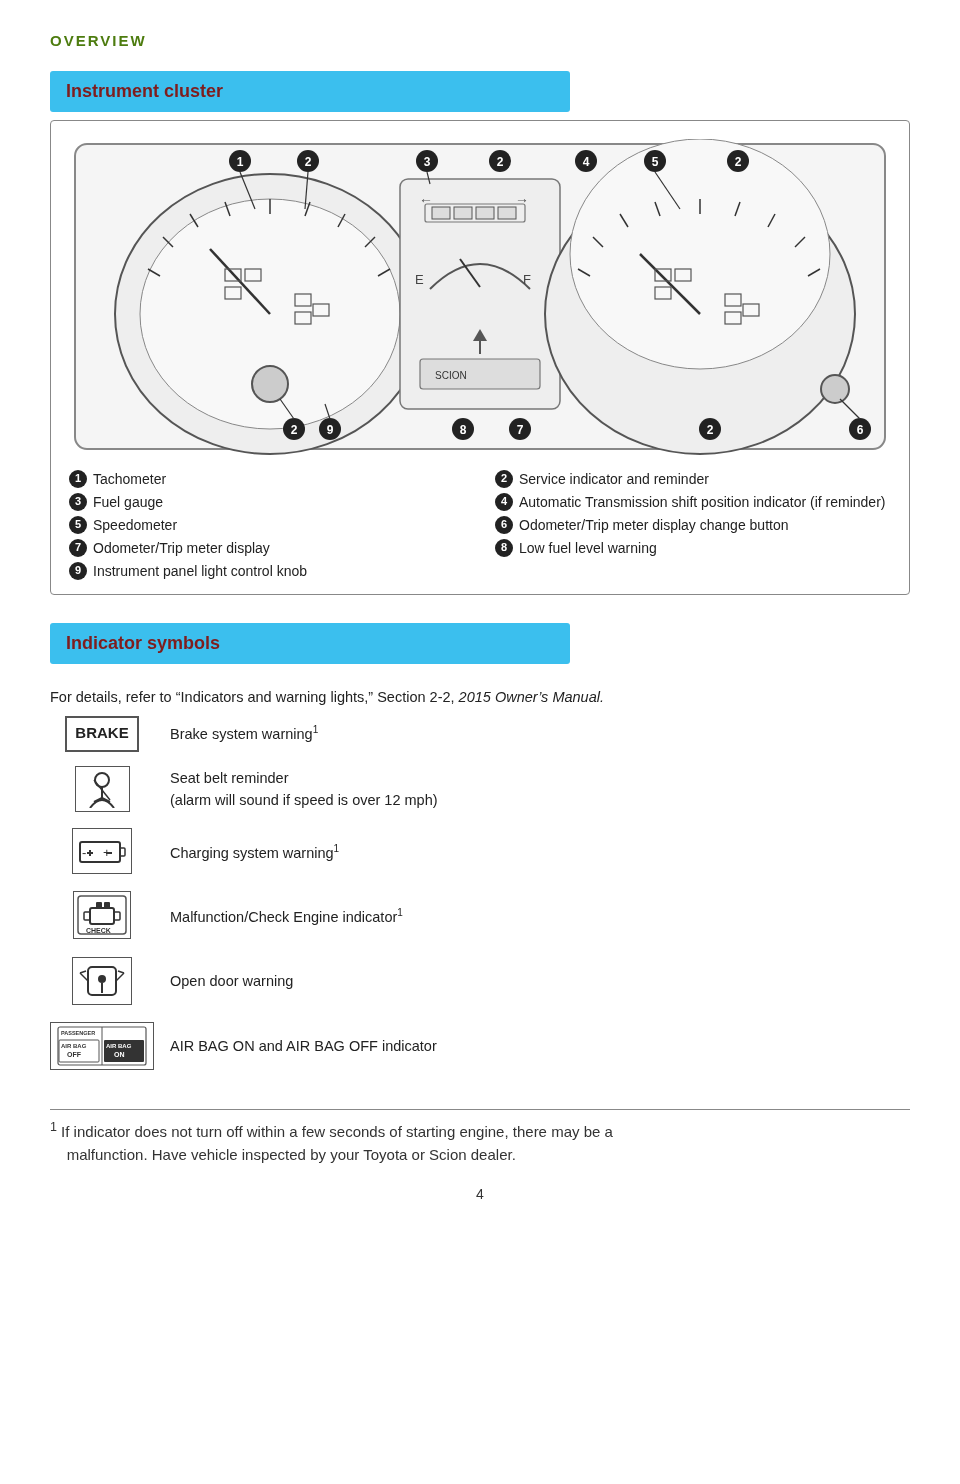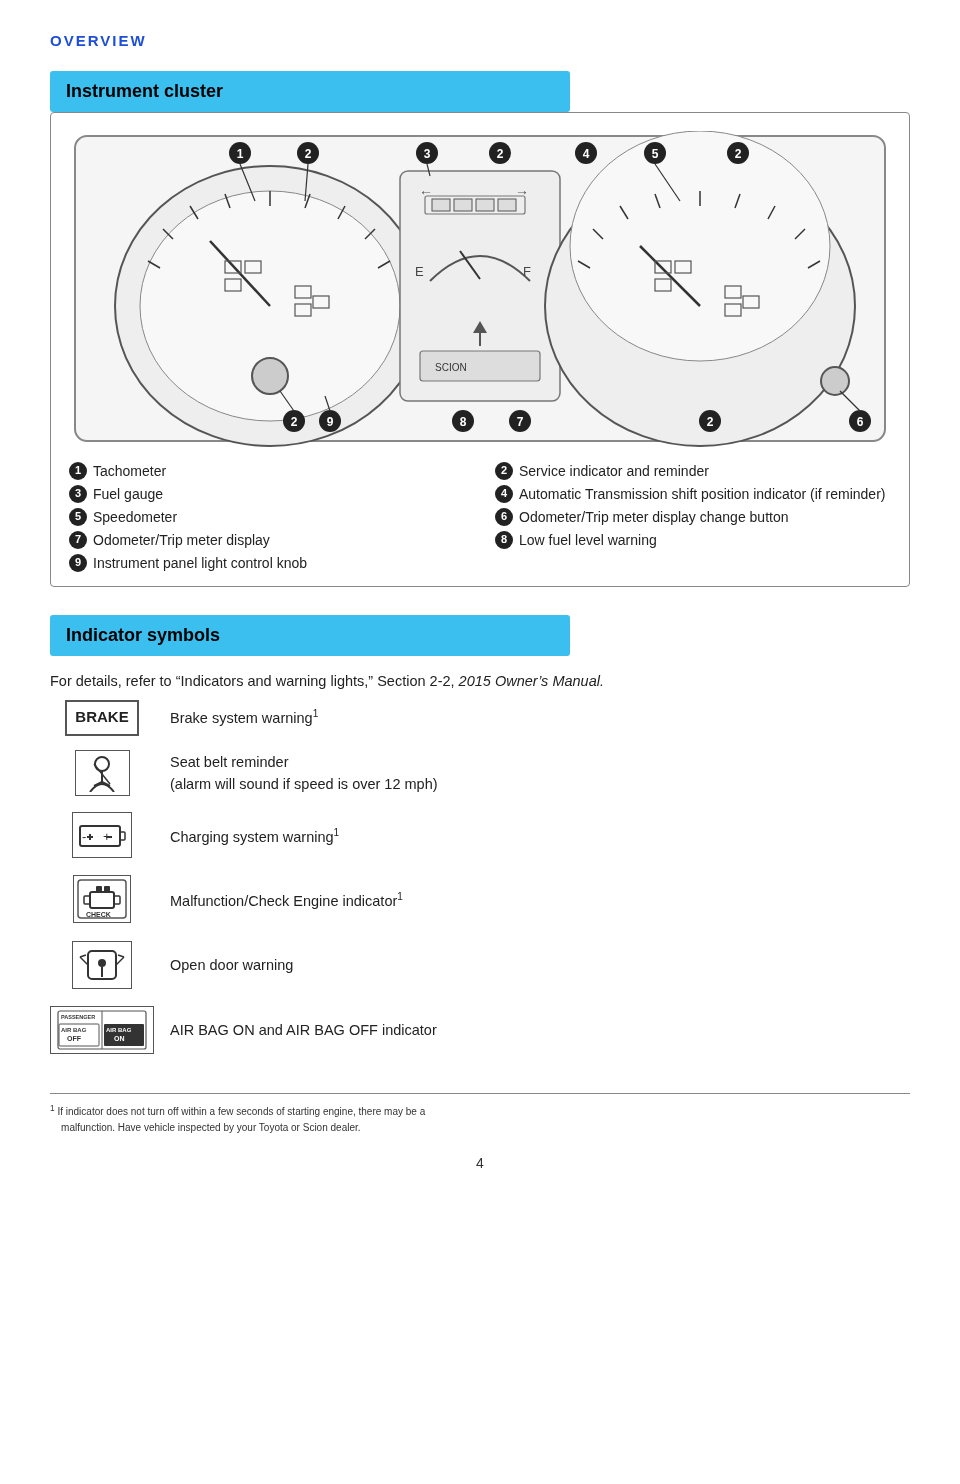--- a/index.html
+++ b/index.html
@@ -7,35 +7,35 @@
       font-family: Arial, sans-serif;
       background: #fff;
       color: #222;
       width: 960px;
       min-height: 1484px;
       padding: 30px 50px 30px 50px;
       font-size: 15px;
       line-height: 1.5;
     }
     .page-title {
-      color: #1d4ed8;
+      color: #4d7c0f;
       font-size: 15px;
       font-weight: bold;
       letter-spacing: 2px;
       margin-bottom: 18px;
       text-transform: uppercase;
     }
     .section-header {
       background: #3bbfee;
-      color: #000000;
+      color: #7f1d1d;
       font-size: 18px;
       font-weight: bold;
       padding: 7px 16px;
       border-radius: 3px;
-      margin-bottom: 0;
+      margin-bottom: 8px;
       display: inline-block;
       width: 520px;
     }
     .cluster-box {
       border: 1.5px solid #888;
       border-radius: 4px;
       padding: 18px 18px 12px 18px;
       margin-top: 0;
       margin-bottom: 24px;
       background: #fff;
@@ -116,21 +116,21 @@
       min-height: 40px;
       padding: 3px;
       background: #fff;
     }
     .footnote-divider {
       border-top: 1px solid #888;
       margin-top: 30px;
       padding-top: 8px;
     }
     .footnote {
-      font-size: 10px;
+      font-size: 15px;
       line-height: 1.5;
       color: #333;
     }
     .page-num {
       text-align: center;
       margin-top: 18px;
       font-size: 14px;
       color: #333;
     }
     .superscript { font-size: 10px; vertical-align: super; }

